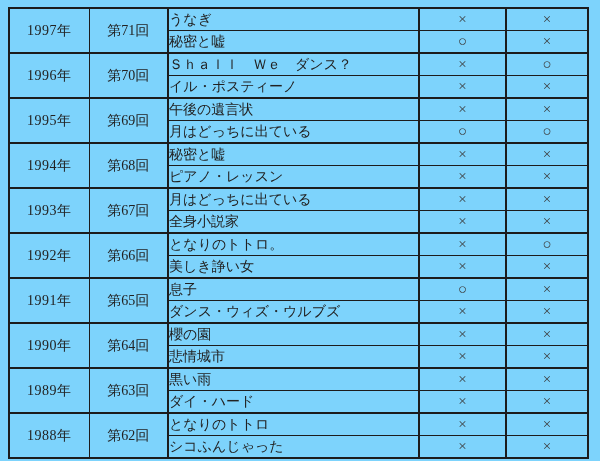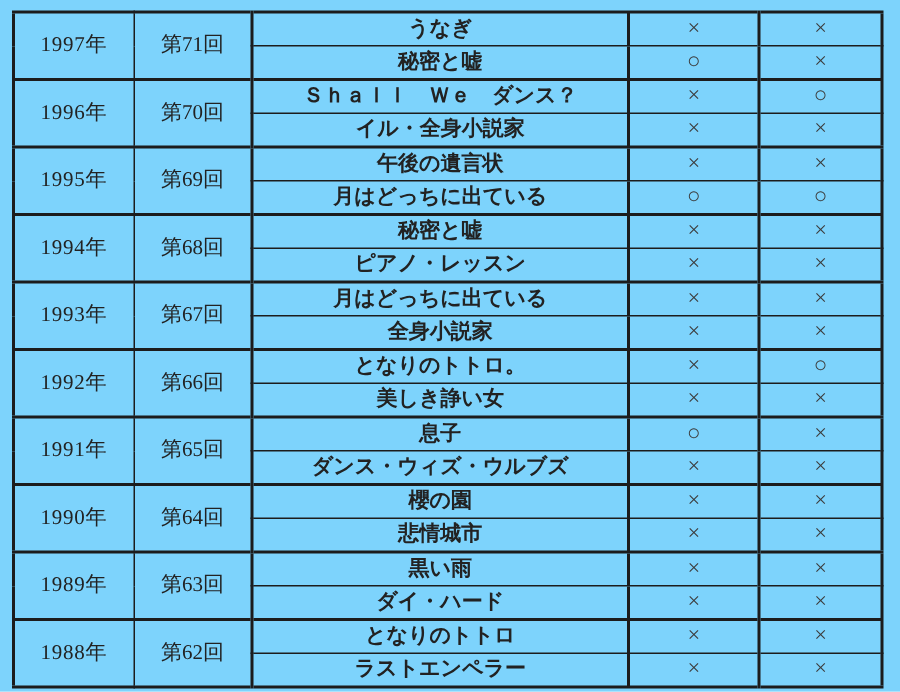--- a/index.html
+++ b/index.html
@@ -39,25 +39,24 @@
   td.year{
     text-align:center;
     border-right:1px solid #1c1c1c;
     letter-spacing:0.5px;
   }
   td.round{
     text-align:center;
     border-right:2px solid #1c1c1c;
   }
   td.title{
-    text-align:center;
+    text-align:left;
     padding-left:6px;
     border-right:2px solid #1c1c1c;
     border-bottom:1px solid #1c1c1c;
-    font-weight:bold;
   }
   td.mark{
     text-align:center;
     color:#3c3c3c;
     border-bottom:1px solid #1c1c1c;
     font-size:15px;
   }
   td.m1{ border-right:2px solid #1c1c1c; }
   tr.second td{ border-bottom:none; }
 </style>
@@ -91,21 +90,21 @@
 
     <tbody class="group">
       <tr>
         <td class="year" rowspan="2">1996年</td>
         <td class="round" rowspan="2">第70回</td>
         <td class="title">Ｓｈａｌｌ　Ｗｅ　ダンス？</td>
         <td class="mark m1">×</td>
         <td class="mark m2">○</td>
       </tr>
       <tr class="second">
-        <td class="title">イル・全身小説家</td>
+        <td class="title">イル・ポスティーノ</td>
         <td class="mark m1">×</td>
         <td class="mark m2">×</td>
       </tr>
     </tbody>
 
     <tbody class="group">
       <tr>
         <td class="year" rowspan="2">1995年</td>
         <td class="round" rowspan="2">第69回</td>
         <td class="title">午後の遺言状</td>
@@ -211,20 +210,20 @@
 
     <tbody class="group">
       <tr>
         <td class="year" rowspan="2">1988年</td>
         <td class="round" rowspan="2">第62回</td>
         <td class="title">となりのトトロ</td>
         <td class="mark m1">×</td>
         <td class="mark m2">×</td>
       </tr>
       <tr class="second">
-        <td class="title">ラストエンペラー</td>
+        <td class="title">シコふんじゃった</td>
         <td class="mark m1">×</td>
         <td class="mark m2">×</td>
       </tr>
     </tbody>
 
   </table>
 </div>
 
 </body></html>

